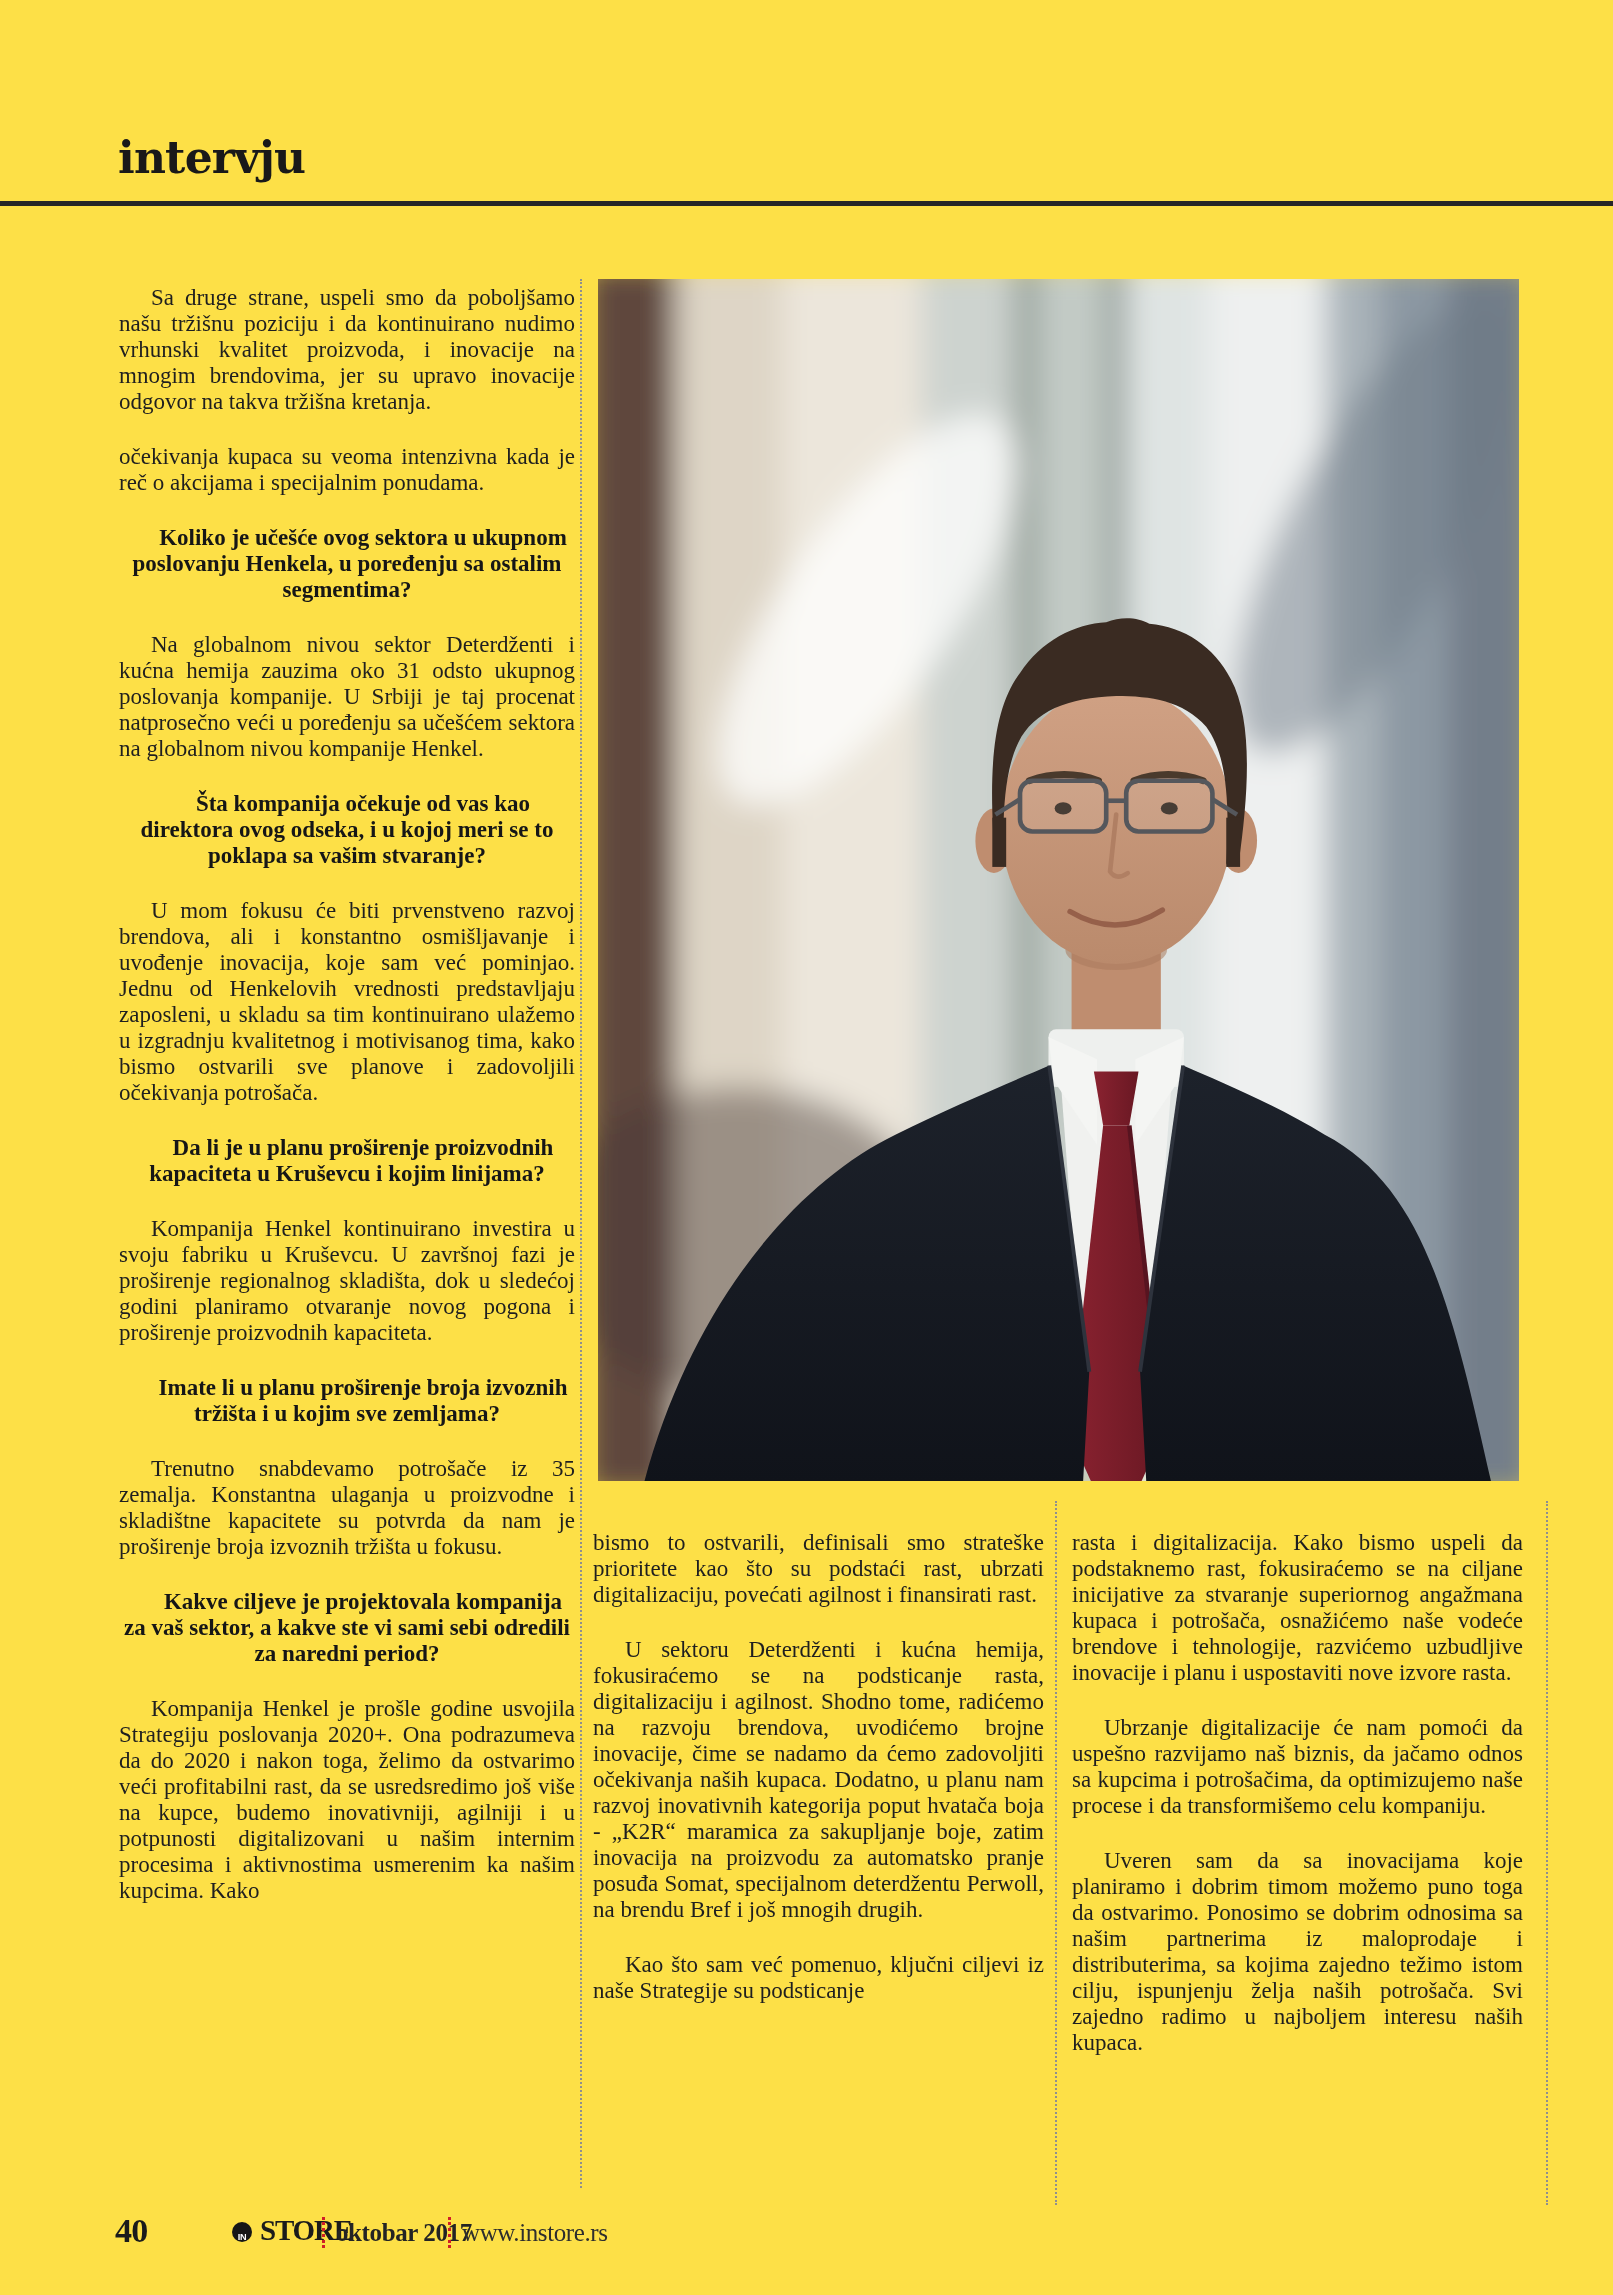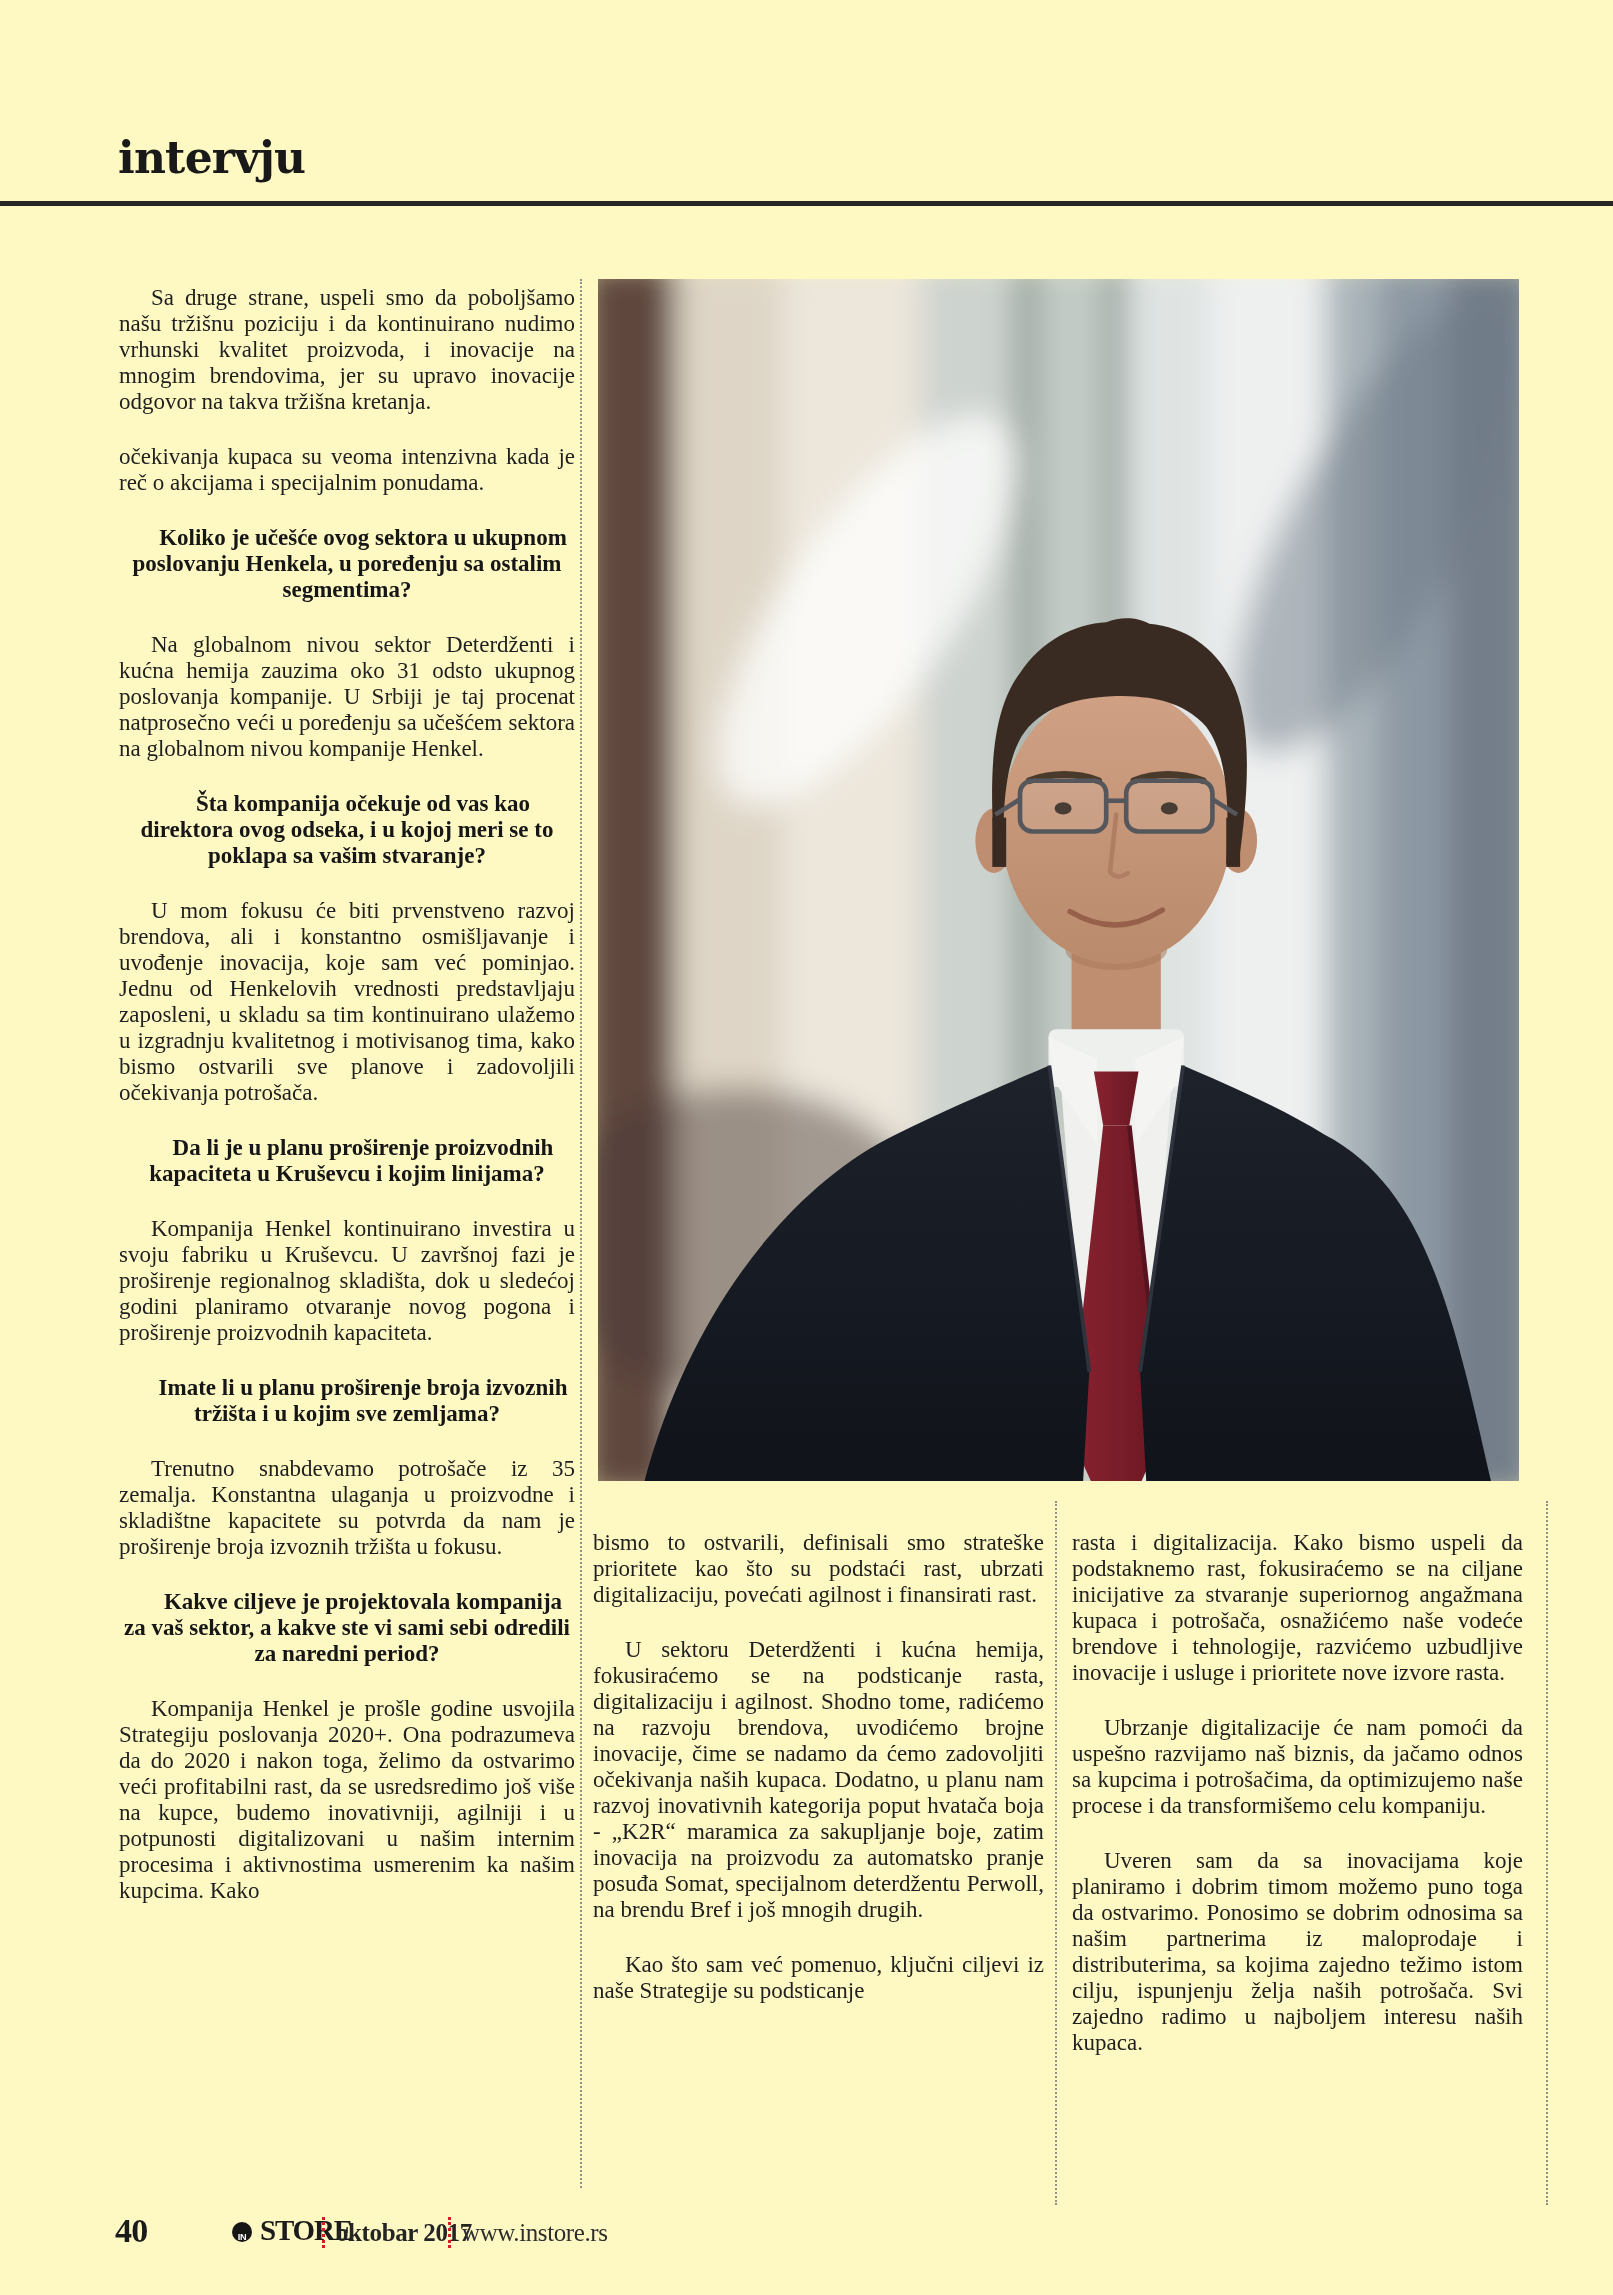--- a/index.html
+++ b/index.html
@@ -1,17 +1,17 @@
 <!DOCTYPE html>
 <html lang="sr" style="font-size:12.3px"><head>
 <meta charset="utf-8">
 <style>
   html,body{margin:0;padding:0;background:#ffffff;}
   .page{
-    position:relative; width:1613px; height:2295px; background:#fef9c3;
+    position:relative; width:1613px; height:2295px; background:#fde047;
     font-family:"Liberation Serif","DejaVu Serif",serif; color:#1f1f1f;
     overflow:hidden;
   }
   
   .section-title{
     position:absolute; left:118px; top:132px; margin:0;
     font-family:"DejaVu Serif","Liberation Serif",serif;
     font-size:44px; font-weight:800; letter-spacing:-0.8px; color:#191919;
   }
   .header-rule{
@@ -179,21 +179,21 @@
   <div class="vdots d2"></div>
   <div class="vdots d3"></div>
 
   <section class="col col-mid">
     <p class="body">bismo to ostvarili, definisali smo strateške prioritete kao što su podstaći rast, ubrzati digitalizaciju, povećati agilnost i finansirati rast.</p>
     <p class="body ind">U sektoru Deterdženti i kućna hemija, fokusiraćemo se na podsticanje rasta, digitalizaciju i agilnost. Shodno tome, radićemo na razvoju brendova, uvodićemo brojne inovacije, čime se nadamo da ćemo zadovoljiti očekivanja naših kupaca. Dodatno, u planu nam razvoj inovativnih kategorija poput hvatača boja - „K2R“ maramica za sakupljanje boje, zatim inovacija na proizvodu za automatsko pranje posuđa Somat, specijalnom deterdžentu Perwoll, na brendu Bref i još mnogih drugih.</p>
     <p class="body ind">Kao što sam već pomenuo, ključni ciljevi iz naše Strategije su podsticanje</p>
   </section>
 
   <section class="col col-right">
-    <p class="body">rasta i digitalizacija. Kako bismo uspeli da podstaknemo rast, fokusiraćemo se na ciljane inicijative za stvaranje superiornog angažmana kupaca i potrošača, osnažićemo naše vodeće brendove i tehnologije, razvićemo uzbudljive inovacije i usluge i prioritete nove izvore rasta.</p>
+    <p class="body">rasta i digitalizacija. Kako bismo uspeli da podstaknemo rast, fokusiraćemo se na ciljane inicijative za stvaranje superiornog angažmana kupaca i potrošača, osnažićemo naše vodeće brendove i tehnologije, razvićemo uzbudljive inovacije i planu i uspostaviti nove izvore rasta.</p>
     <p class="body ind">Ubrzanje digitalizacije će nam pomoći da uspešno razvijamo naš biznis, da jačamo odnos sa kupcima i potrošačima, da optimizujemo naše procese i da transformišemo celu kompaniju.</p>
     <p class="body ind">Uveren sam da sa inovacijama koje planiramo i dobrim timom možemo puno toga da ostvarimo. Ponosimo se dobrim odnosima sa našim partnerima iz maloprodaje i distributerima, sa kojima zajedno težimo istom cilju, ispunjenju želja naših potrošača. Svi zajedno radimo u najboljem interesu naših kupaca.</p>
   </section>
 
   <footer>
     <div class="footer-item page-num">40</div>
     <div class="logo-circle">
       <span>IN</span>
     </div>
     <div class="footer-item brand-store">STORE</div>

